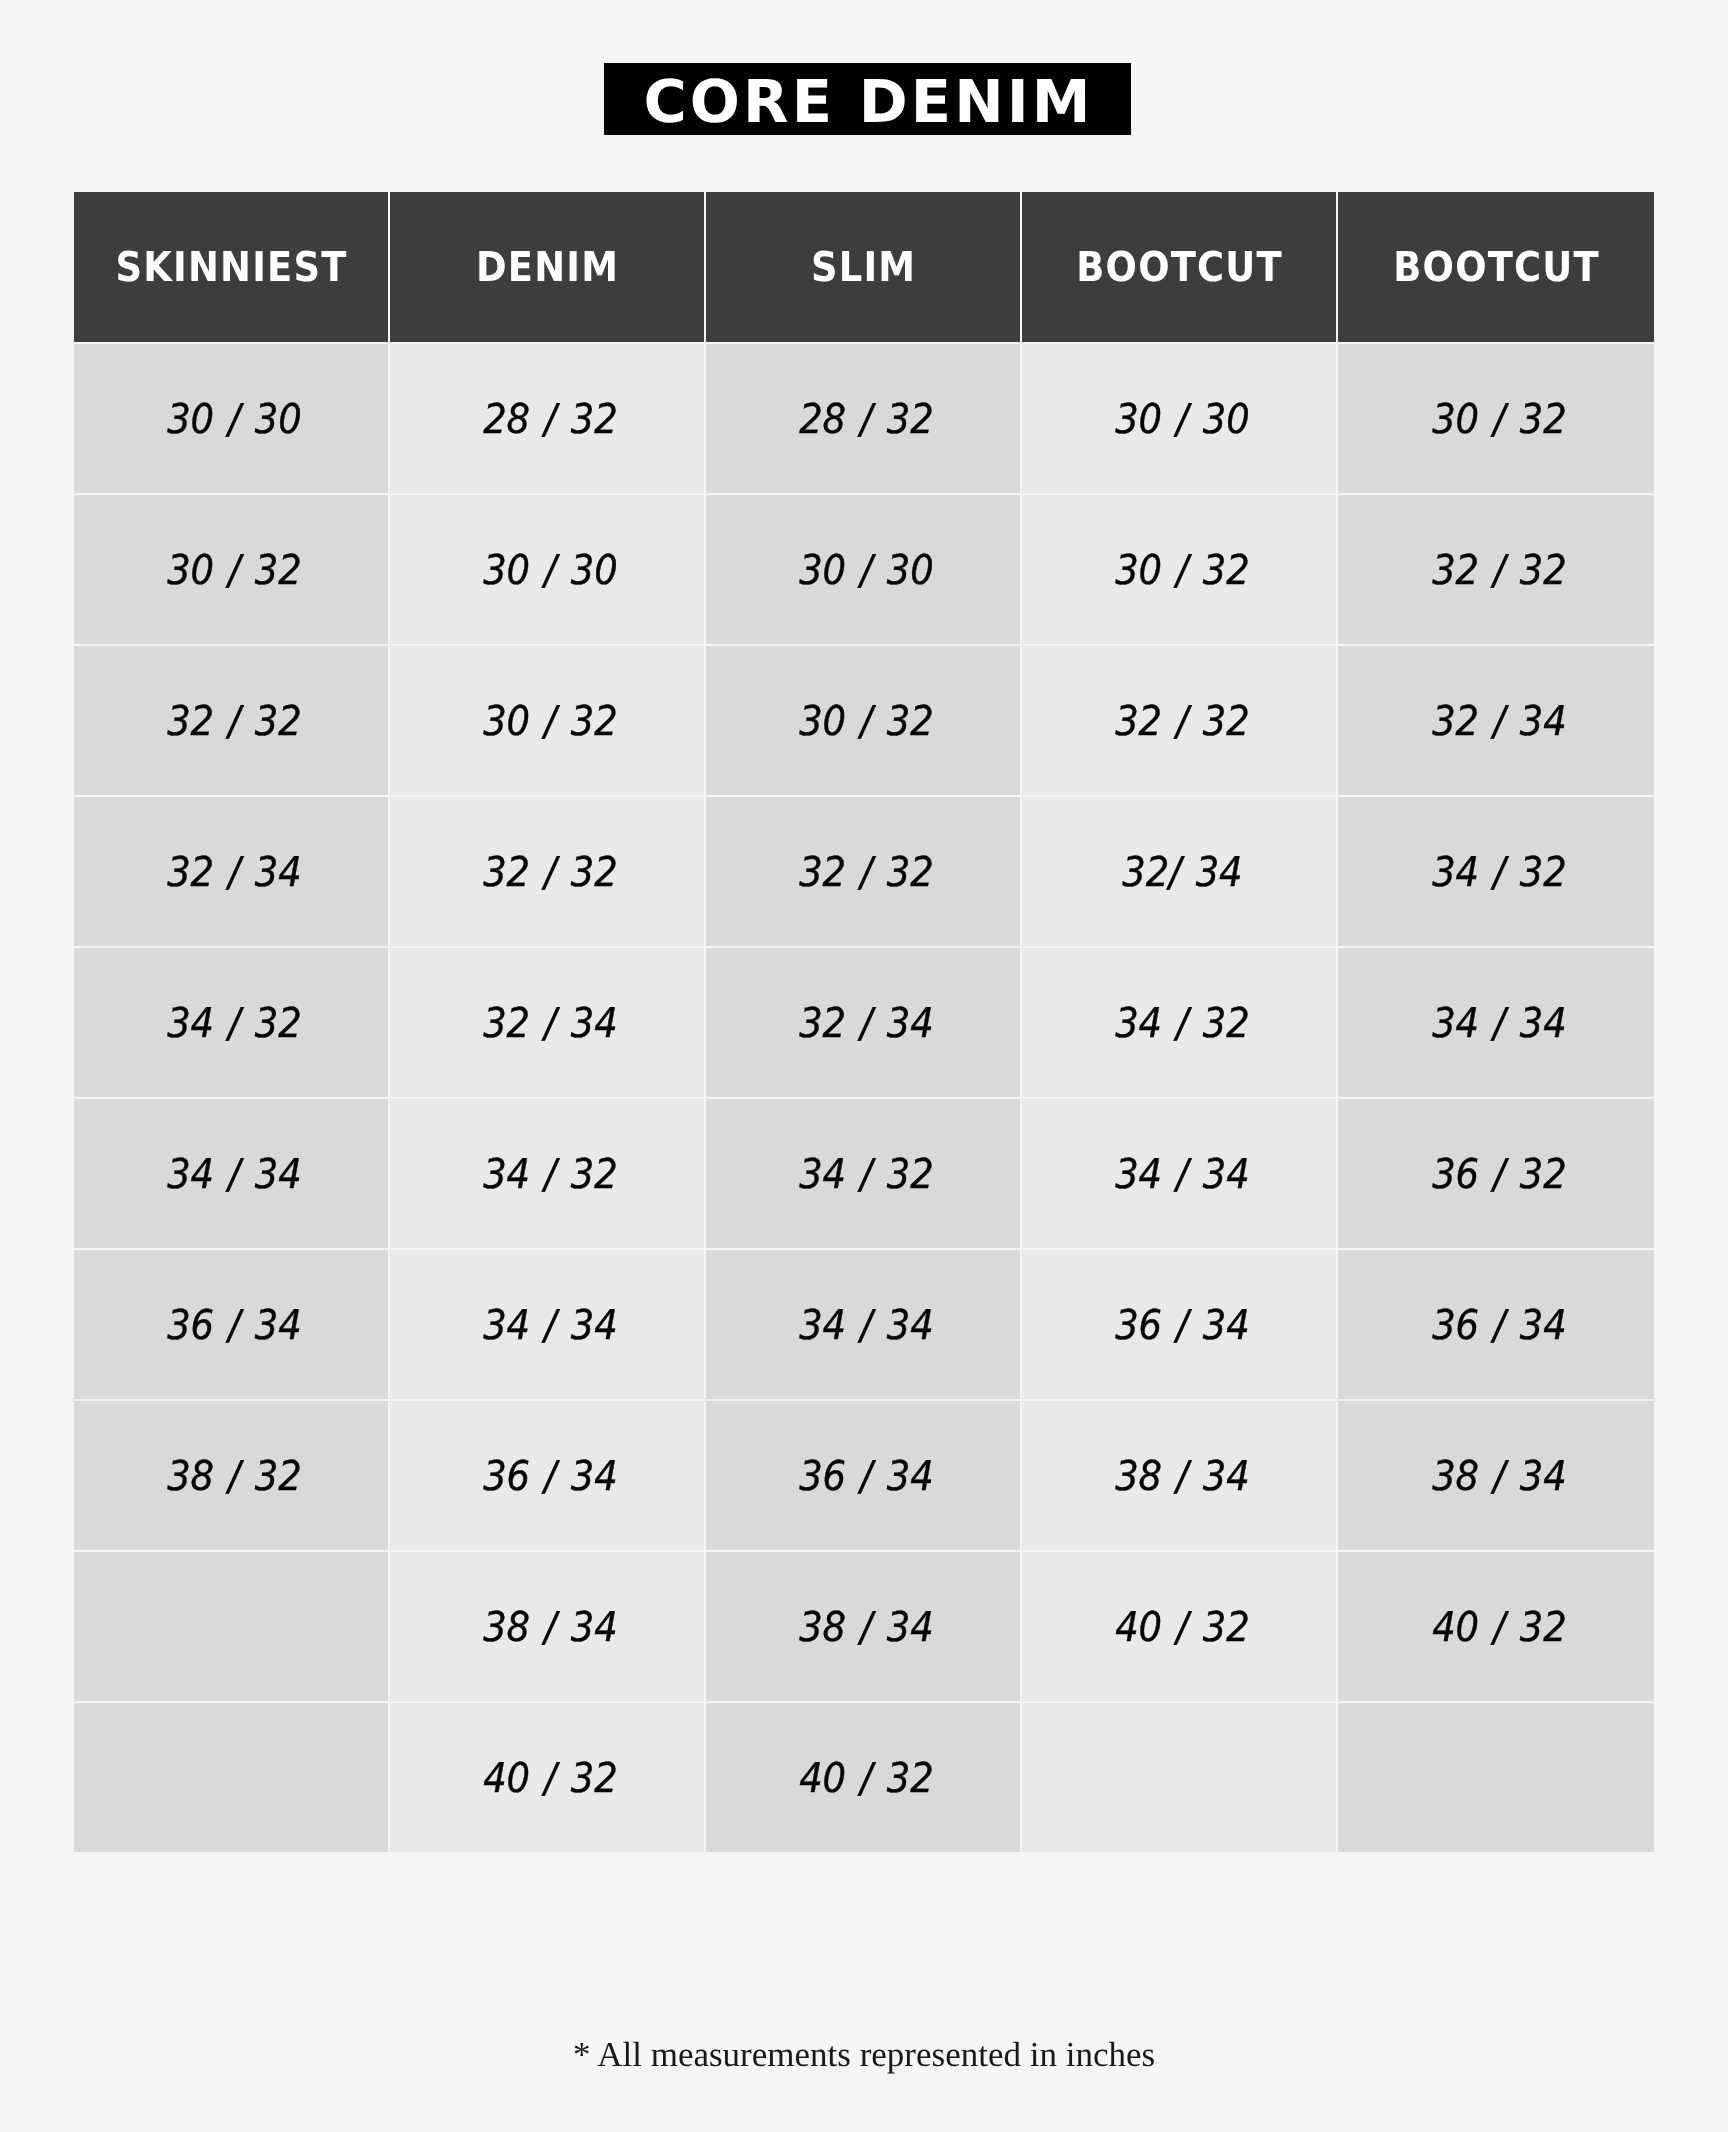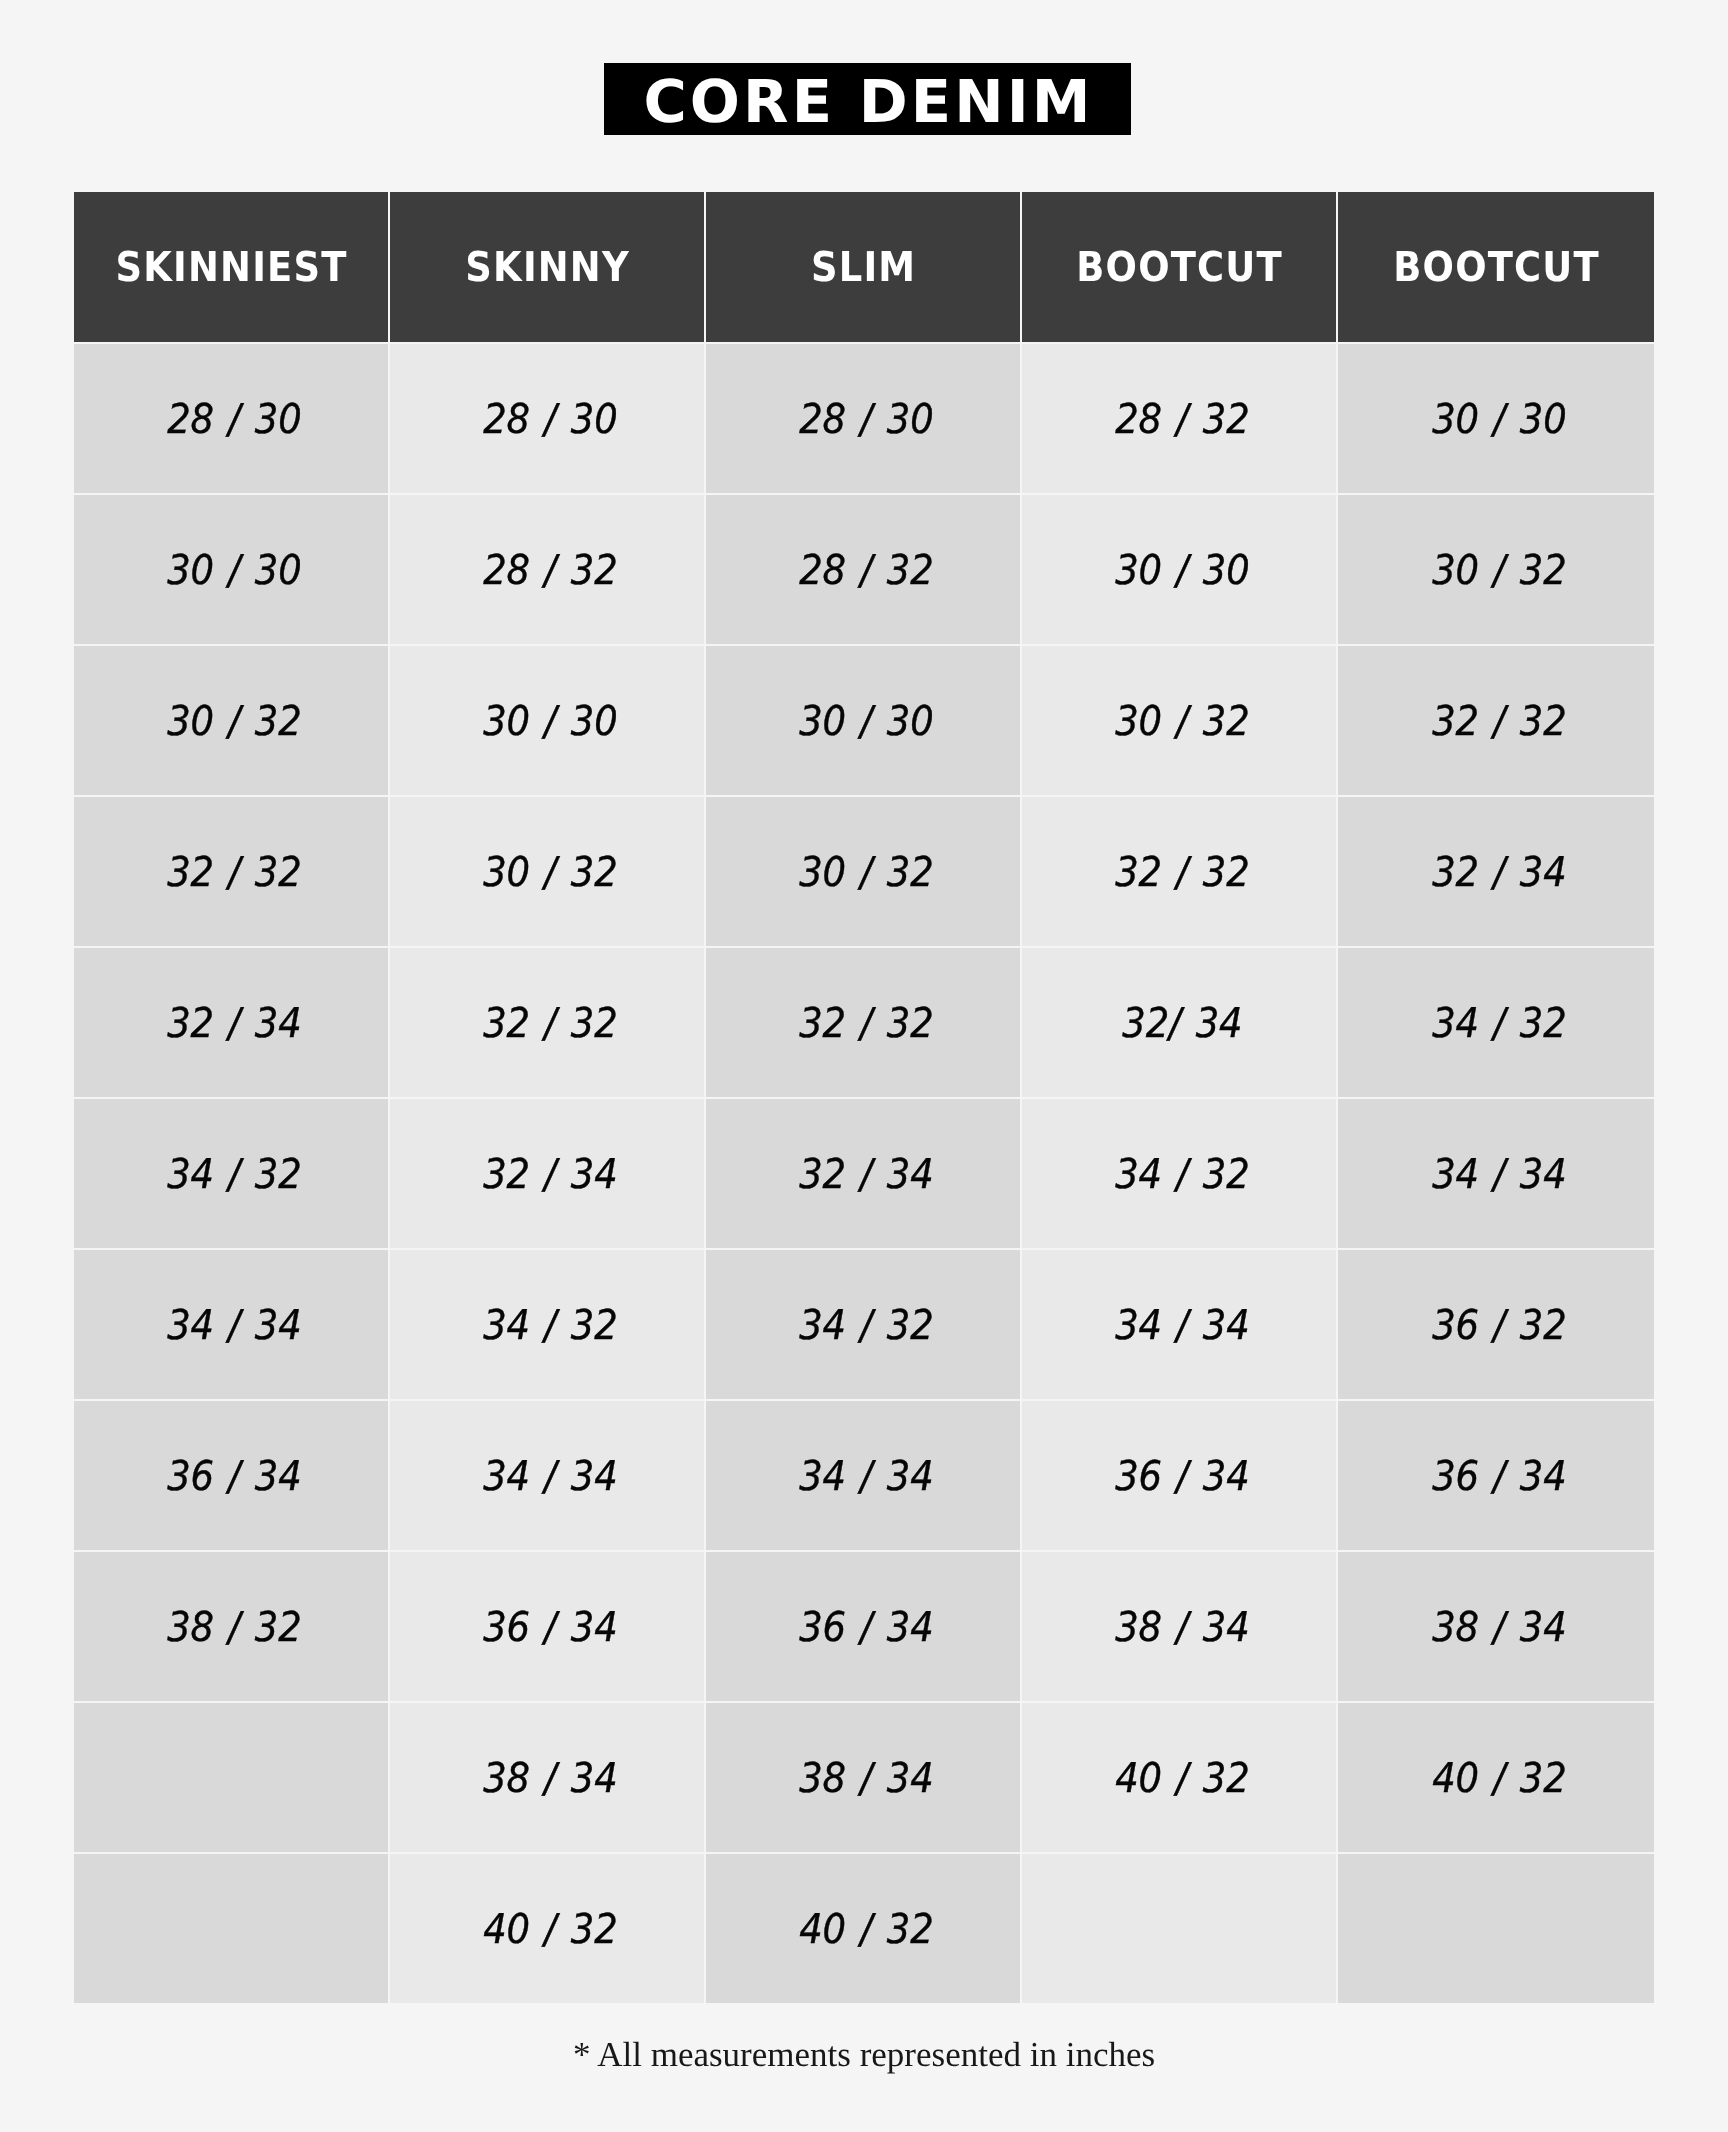--- a/index.html
+++ b/index.html
@@ -30,34 +30,27 @@
 <body>
 
 <div class="page">
   <div class="title-wrap">
     <span class="title">CORE DENIM</span>
   </div>
   <table class="sizes">
     <thead>
         <tr>
           <th>SKINNIEST</th>
-          <th>SKINNY</th>
+          <th>DENIM</th>
           <th>SLIM</th>
           <th>BOOTCUT</th>
           <th>BOOTCUT</th>
         </tr>
       </thead>
     <tbody>
-        <tr>
-          <td class="odd">28 / 30</td>
-          <td class="even">28 / 30</td>
-          <td class="odd">28 / 30</td>
-          <td class="even">28 / 32</td>
-          <td class="odd">30 / 30</td>
-        </tr>
         <tr>
           <td class="odd">30 / 30</td>
           <td class="even">28 / 32</td>
           <td class="odd">28 / 32</td>
           <td class="even">30 / 30</td>
           <td class="odd">30 / 32</td>
         </tr>
         <tr>
           <td class="odd">30 / 32</td>
           <td class="even">30 / 30</td>

